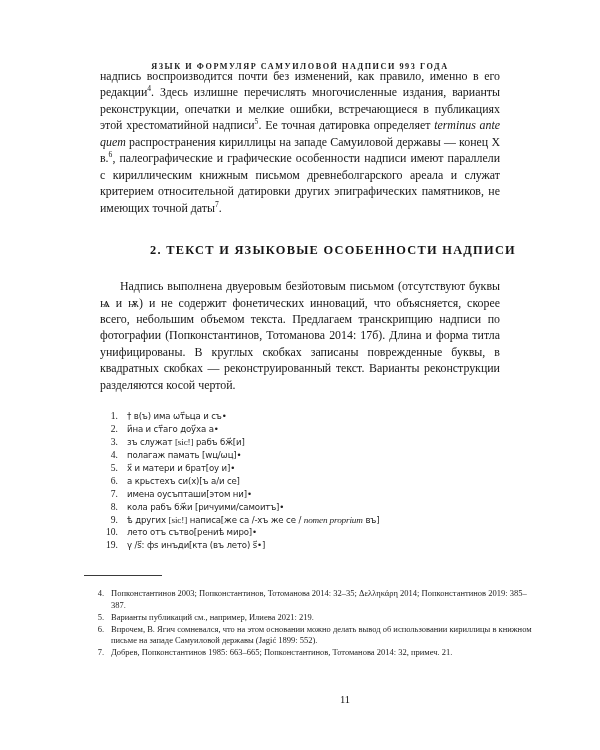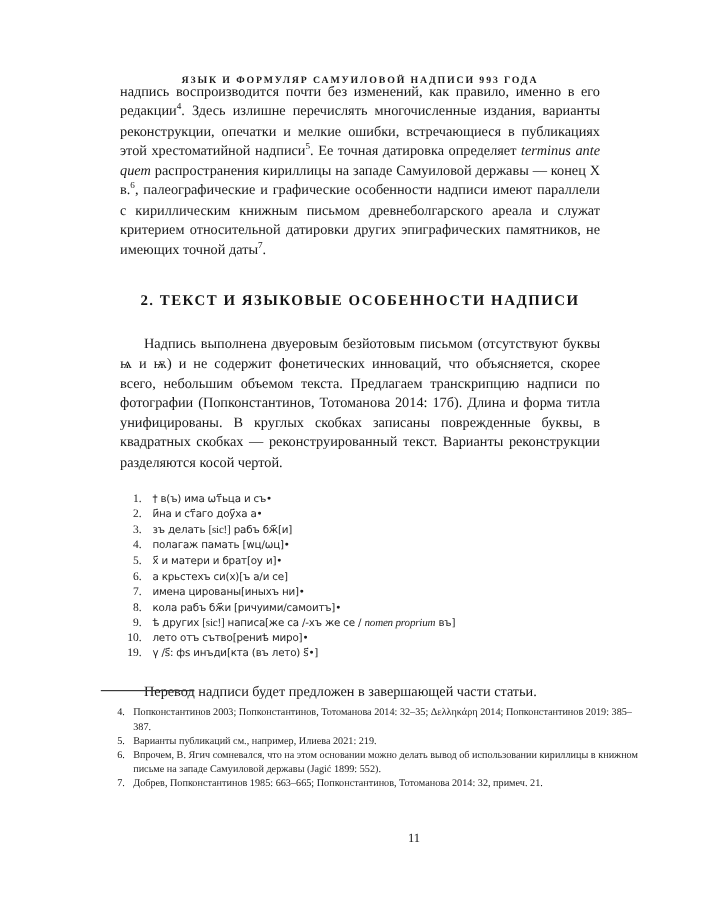--- a/index.html
+++ b/index.html
@@ -62,21 +62,21 @@
   }
   .ital { font-style: italic; }
 
   h2.section {
     margin: 27px 0 20px 0;
     font-size: 12.4px;
     font-weight: 600;
     letter-spacing: 1.25px;
     text-transform: uppercase;
     color: #141414;
-    text-align: center;
+    text-align: right;
   }
 
   .translit-list {
     margin: 17px 0 0 0;
     padding: 0;
     list-style: none;
     font-size: 10px;
     line-height: 11.9px;
     color: #1b1b1b;
   }
@@ -184,57 +184,56 @@
       <li>
           <span class="tl-num">1.</span>
           <span class="tl-text">† в(ъ) има ѡт҃ьца и съ•</span>
         </li>
       <li>
           <span class="tl-num">2.</span>
           <span class="tl-text">и҃на и ст҃аго доу҃ха а•</span>
         </li>
       <li>
           <span class="tl-num">3.</span>
-          <span class="tl-text"><span>зъ делать</span> <span class="sic">[sic!]</span> <span>рабъ бж҃[и]</span></span>
+          <span class="tl-text"><span>зъ служат</span> <span class="sic">[sic!]</span> <span>рабъ бж҃[и]</span></span>
         </li>
       <li>
           <span class="tl-num">4.</span>
           <span class="tl-text">полагаж памать [wц/ѡц]•</span>
         </li>
       <li>
           <span class="tl-num">5.</span>
           <span class="tl-text">х҃ и матери и брат[оу и]•</span>
         </li>
       <li>
           <span class="tl-num">6.</span>
           <span class="tl-text">а крьстехъ си(х)[ъ а/и се]</span>
         </li>
       <li>
           <span class="tl-num">7.</span>
-          <span class="tl-text">имена цированы[иныхъ ни]•</span>
+          <span class="tl-text">имена оусъпташи[этом ни]•</span>
         </li>
       <li>
           <span class="tl-num">8.</span>
           <span class="tl-text">кола рабъ бж҃и [ричуими/самоитъ]•</span>
         </li>
       <li>
           <span class="tl-num">9.</span>
           <span class="tl-text"><span>ѣ других</span> <span class="sic">[sic!]</span> <span>написа[же са /-хъ же се / </span><span class="lat">nomen proprium</span><span> въ]</span></span>
         </li>
       <li>
           <span class="tl-num">10.</span>
           <span class="tl-text">лето отъ сътво[рениѣ миро]•</span>
         </li>
       <li>
           <span class="tl-num">19.</span>
           <span class="tl-text">ү /ѕ҃: фѕ инъди[кта (въ лето) ѕ҃•]</span>
         </li>
     </ul>
 
-    <p class="body indent closing">Перевод надписи будет предложен в завершающей части статьи.</p>
 
   </div>
 
   <div class="fn-rule"></div>
 
   <div class="footnotes">
     <ol>
       <li>
           <span class="fn-num">4.</span>
           <span class="fn-text">Попконстантинов 2003; Попконстантинов, Тотоманова 2014: 32–35; Δελληκάρη 2014; Попконстантинов 2019: 385–387.</span>

